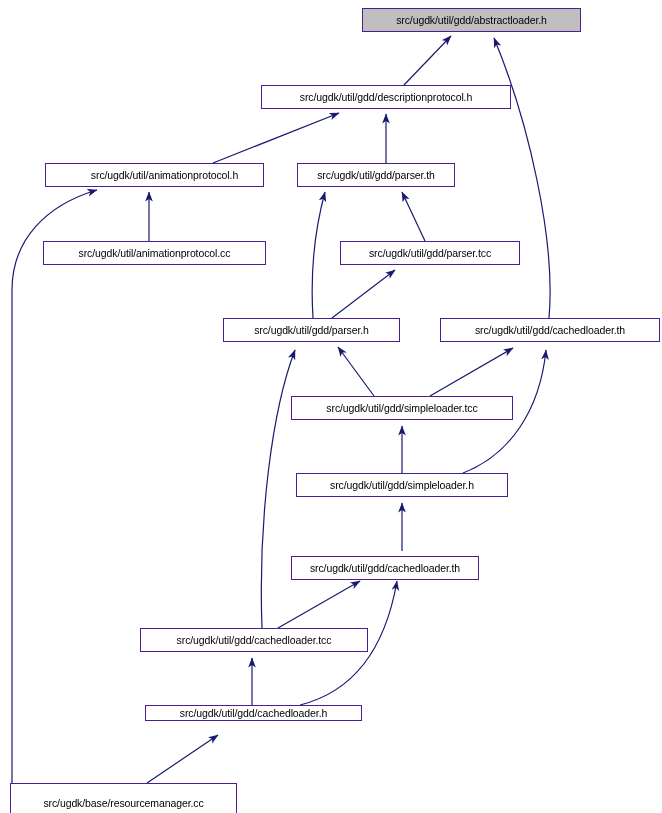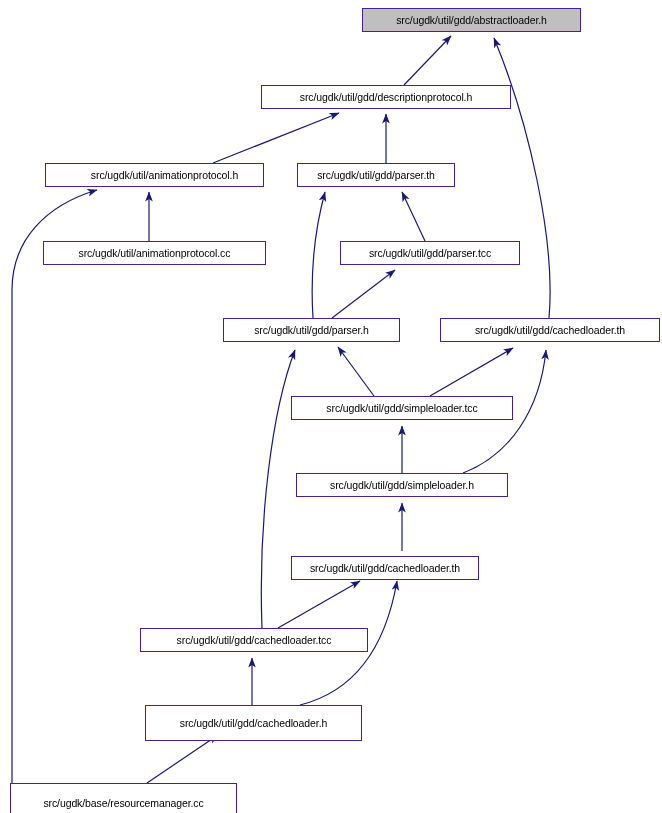--- a/index.html
+++ b/index.html
@@ -133,19 +133,19 @@
     </div>
     <div class="node" style="left: 296px; top: 473px; width: 212px; height: 24px; justify-content: center;">
       <span class="node-label">src/ugdk/util/gdd/simpleloader.h</span>
     </div>
     <div class="node" style="left: 291px; top: 556px; width: 188px; height: 24px;">
       <span class="node-label">src/ugdk/util/gdd/cachedloader.th</span>
     </div>
     <div class="node" style="left: 140px; top: 628px; width: 228px; height: 24px;">
       <span class="node-label">src/ugdk/util/gdd/cachedloader.tcc</span>
     </div>
-    <div class="node" style="left: 145px; top: 705px; width: 217px; height: 36px;">
+    <div class="node" style="left: 145px; top: 705px; width: 217px; height: 16px;">
       <span class="node-label">src/ugdk/util/gdd/cachedloader.h</span>
     </div>
     <div class="node" style="left: 10px; top: 783px; width: 227px; height: 40px;">
       <span class="node-label">src/ugdk/base/resourcemanager.cc</span>
     </div>
   </div>
 
 </body></html>

